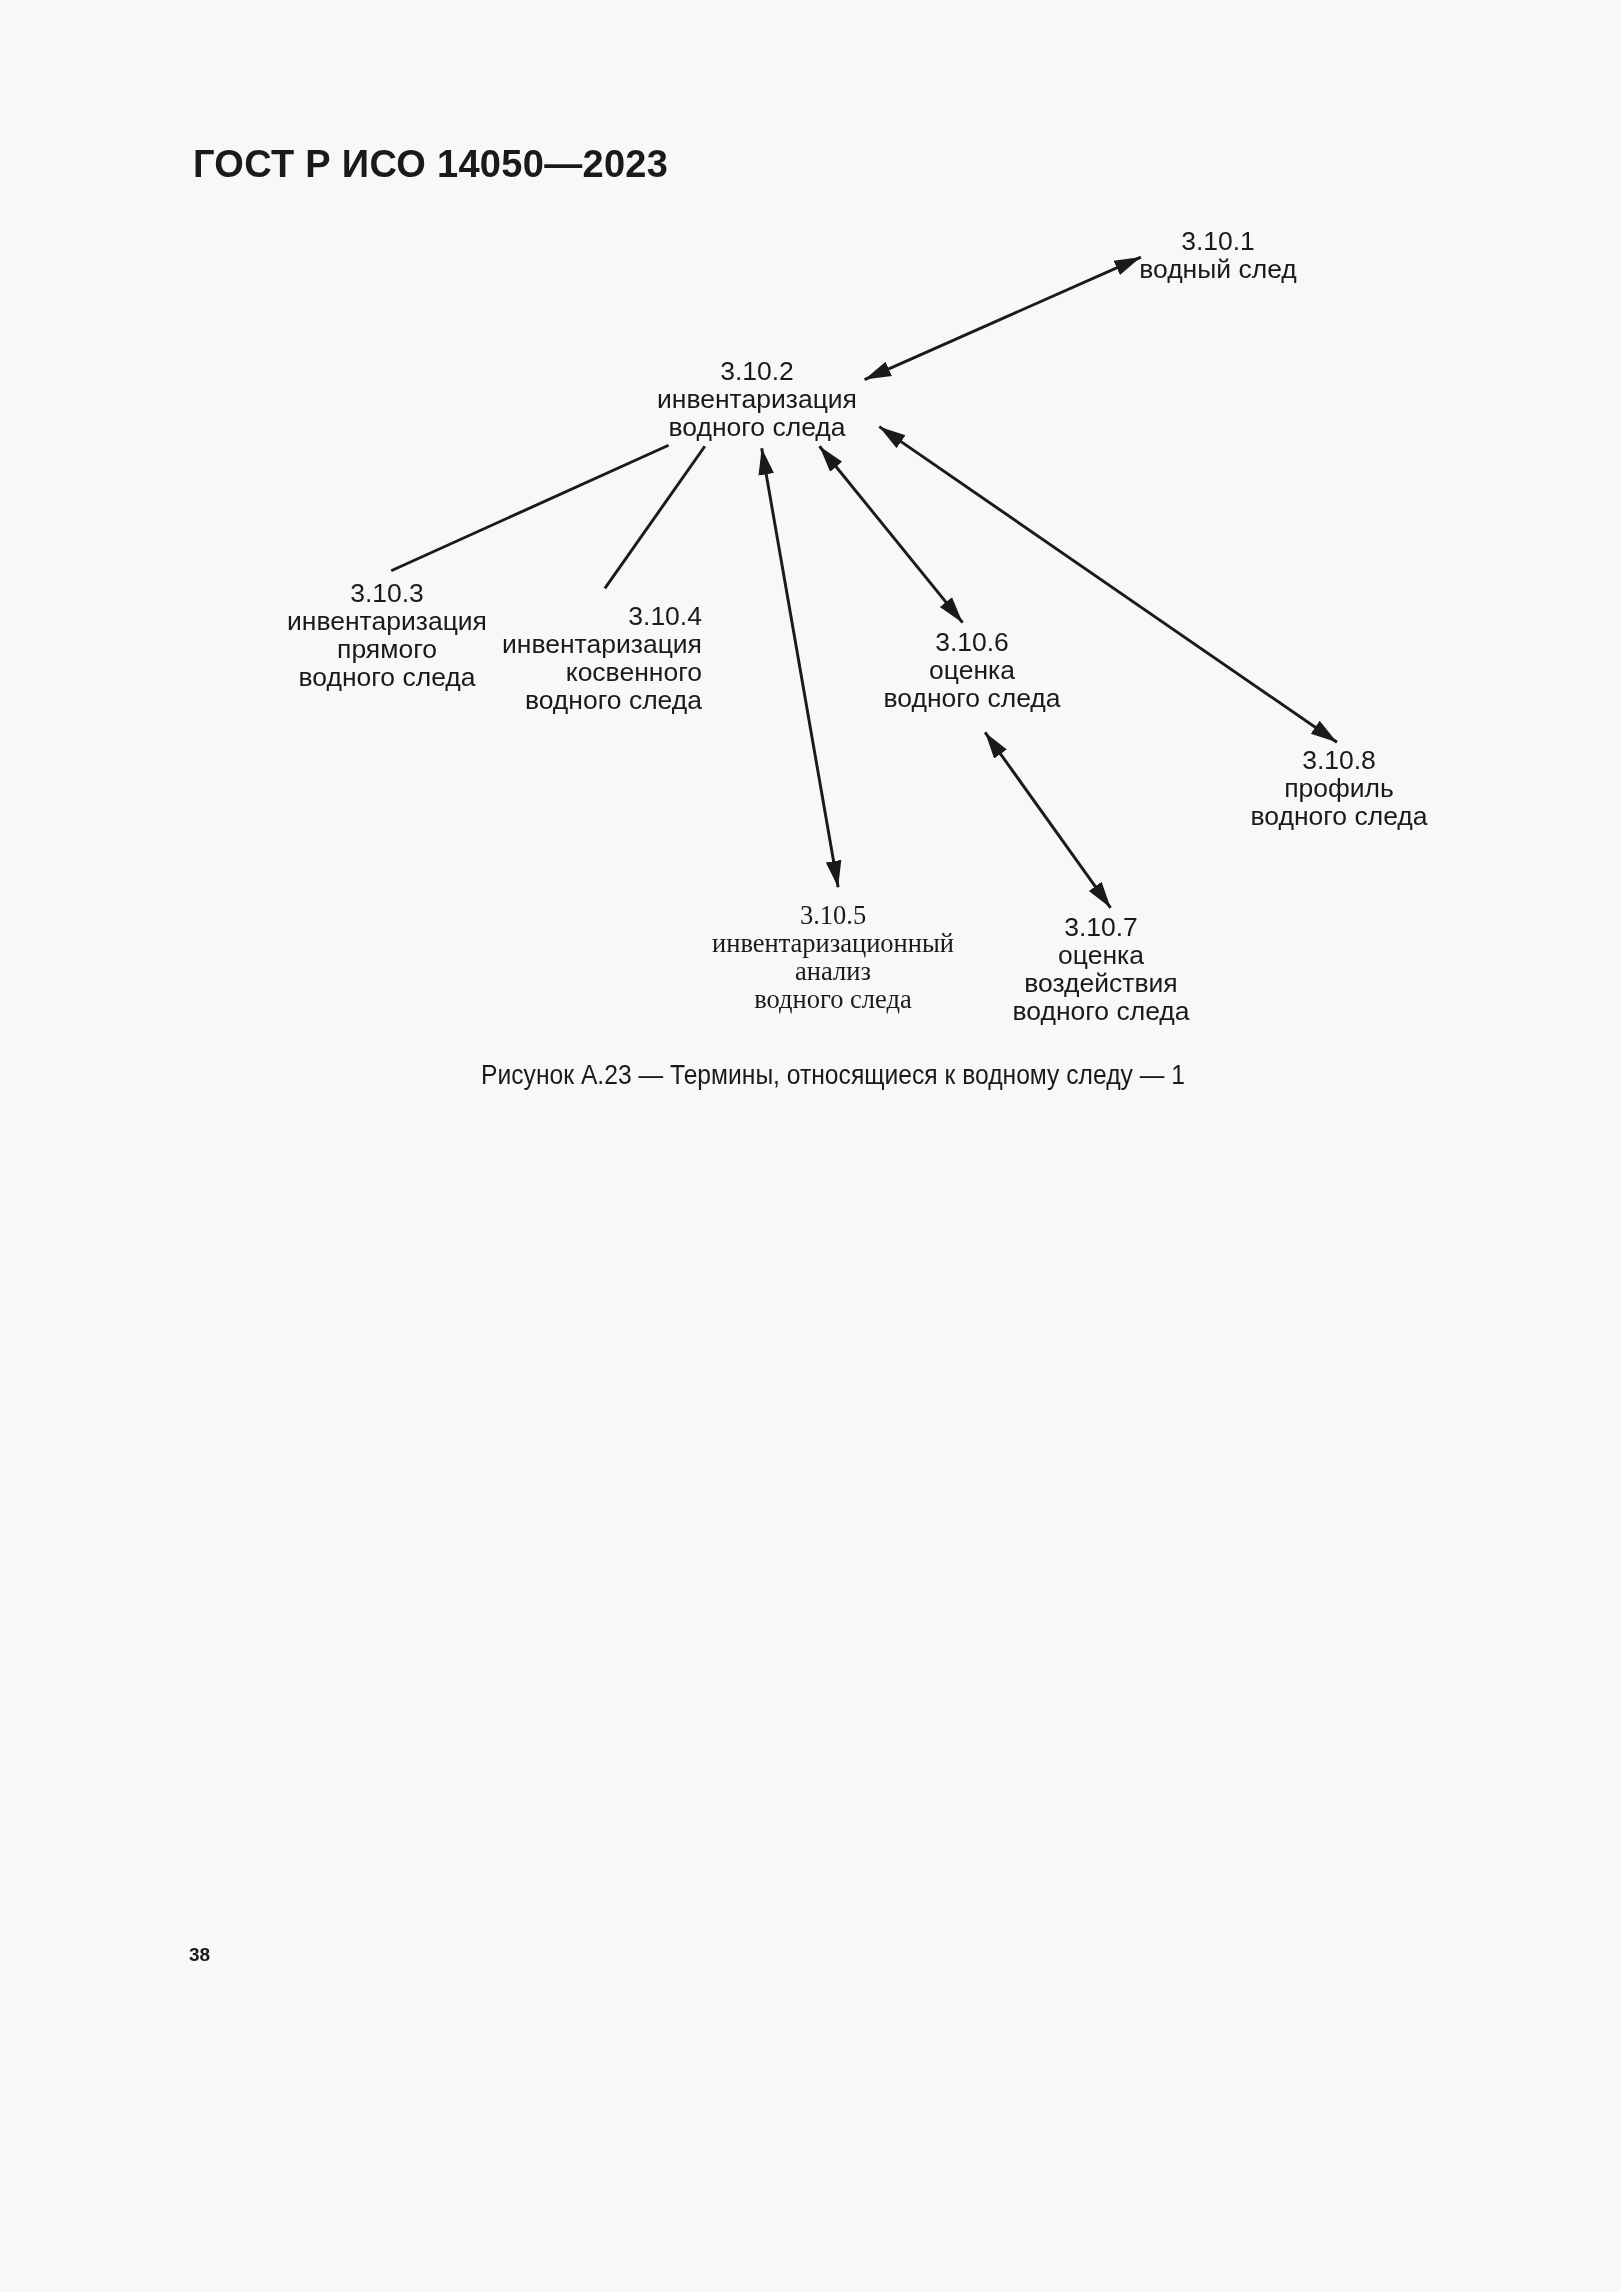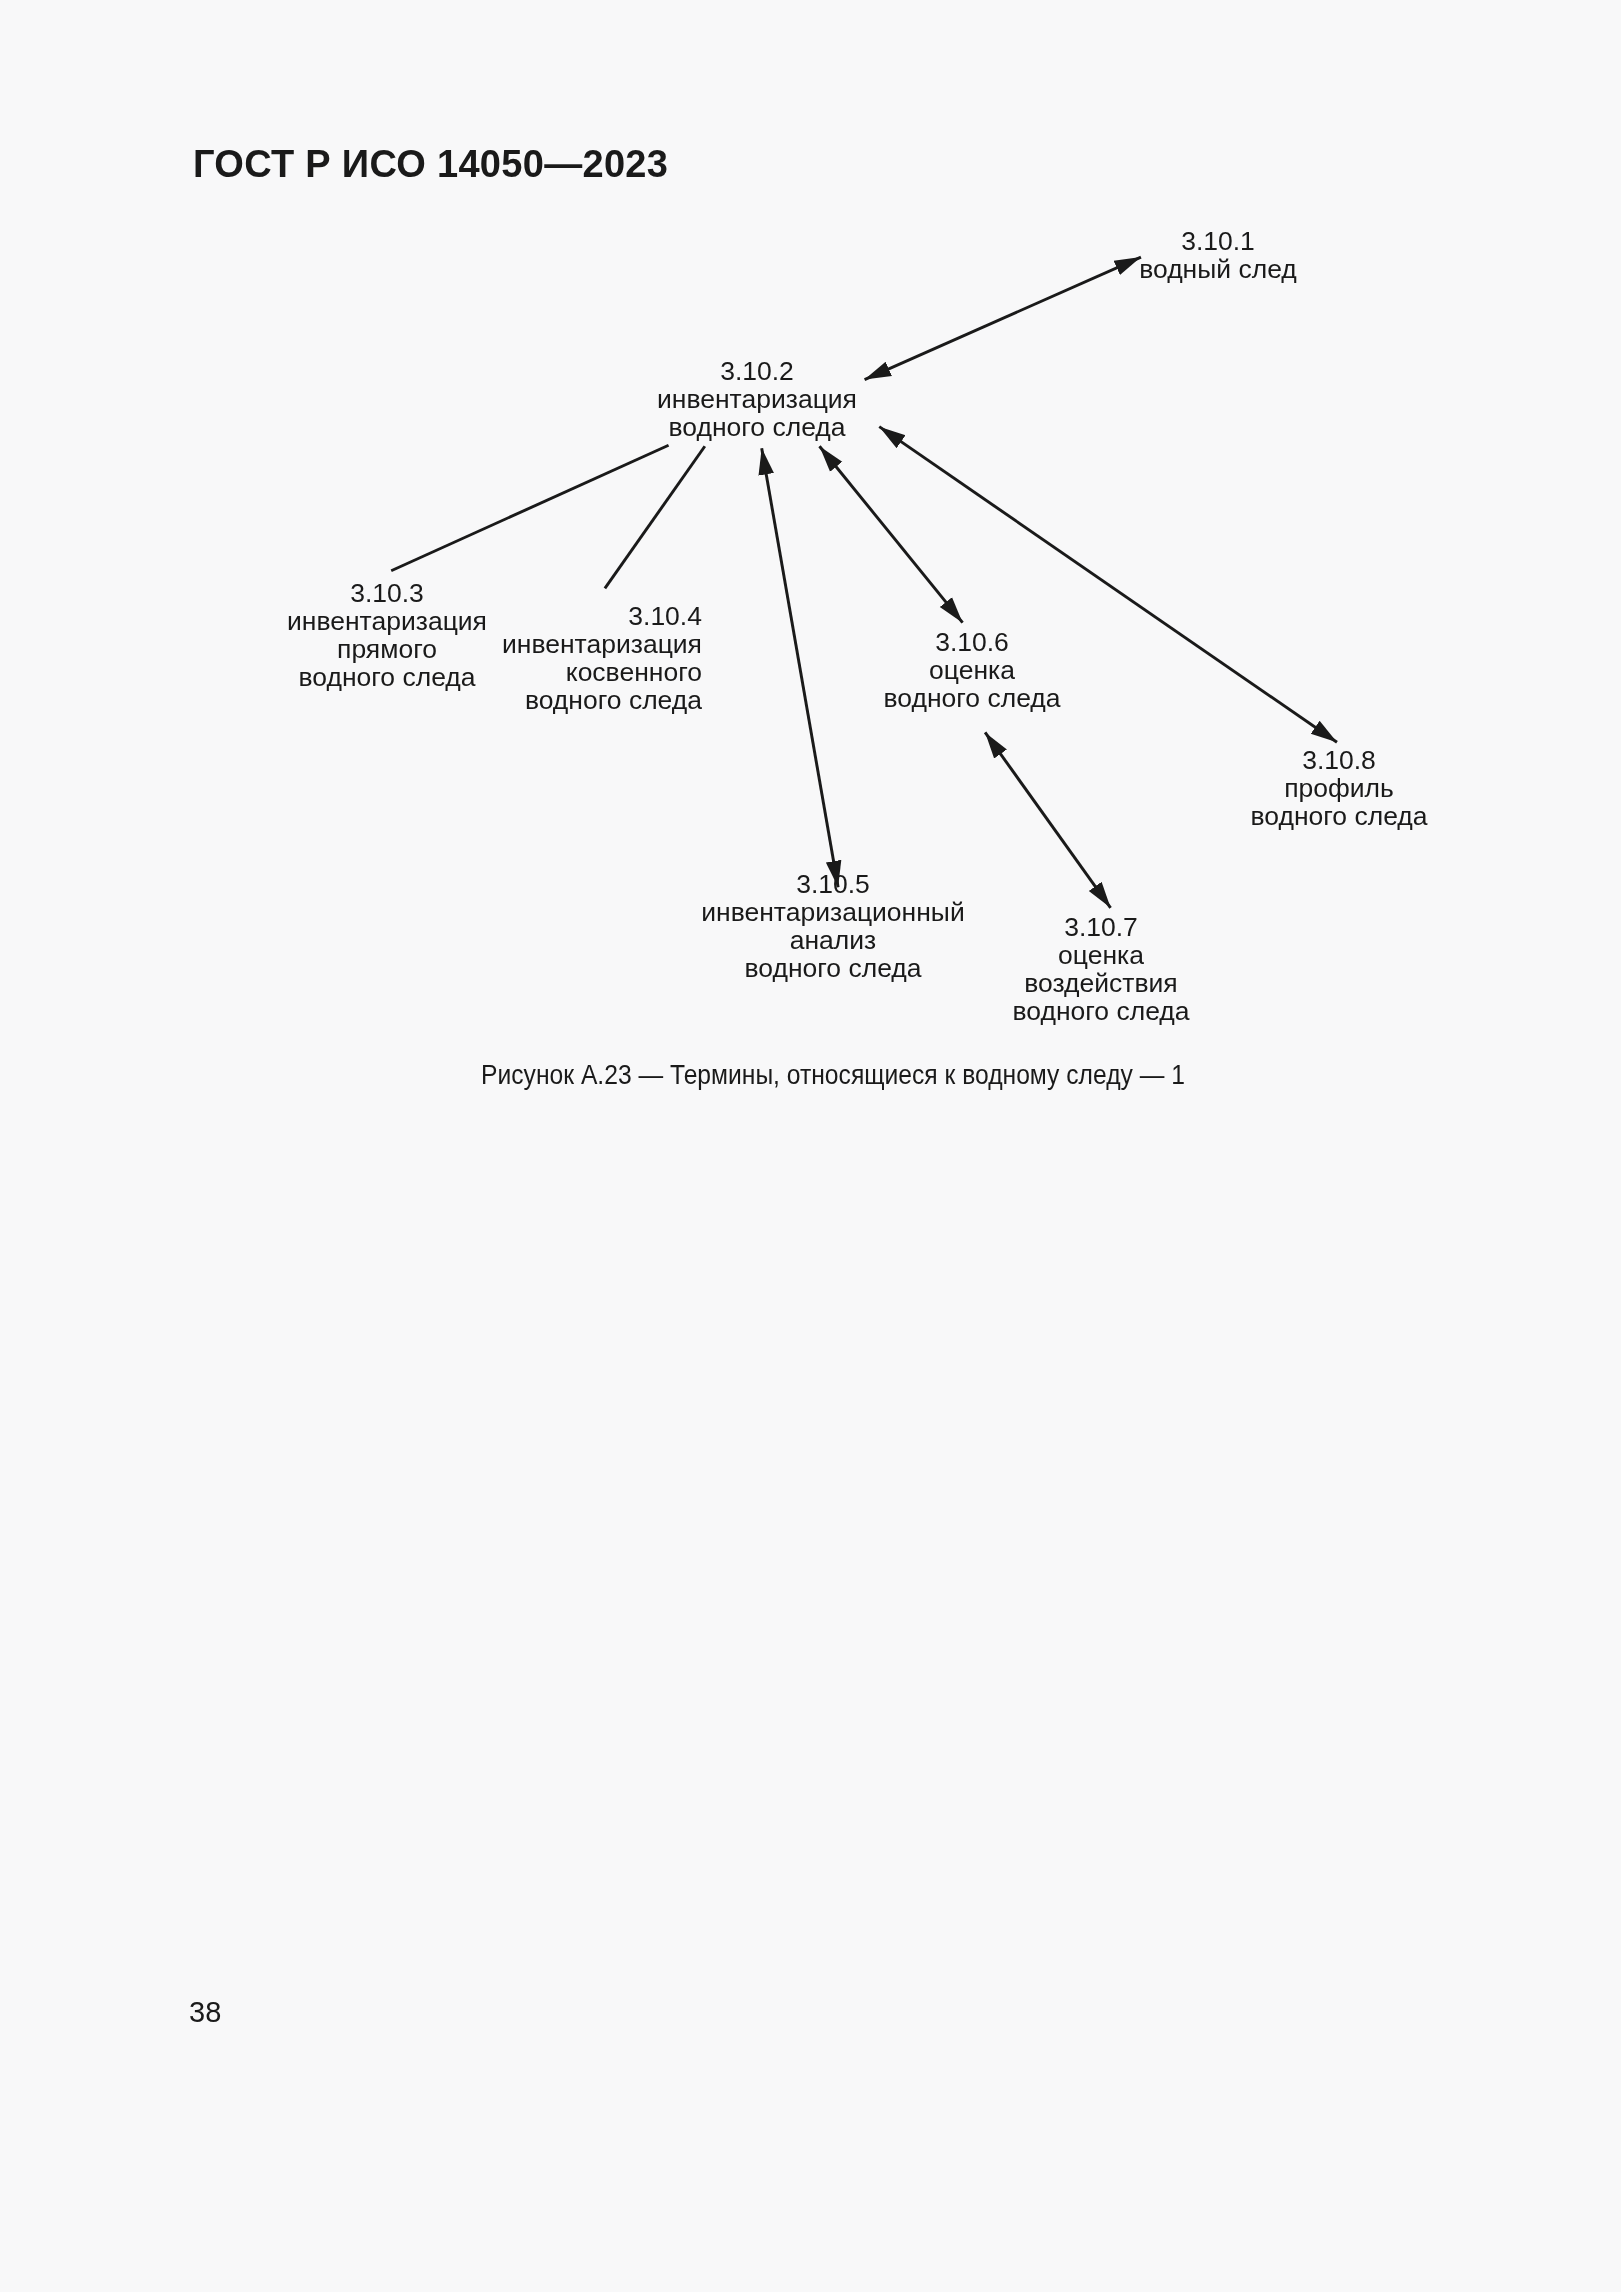--- a/index.html
+++ b/index.html
@@ -28,22 +28,23 @@
     white-space: pre-line;
   }
   .figure-caption {
     position: absolute; left: 833px; top: 1059px;
     transform: translateX(-50%) scaleX(0.9);
     transform-origin: center top;
     font-size: 27.4px;
     white-space: nowrap;
   }
   .page-number {
-    position: absolute; left: 189px; top: 1996px;
-    font-size: 29px;
+    position: absolute; left: 189px; top: 1944px;
+    font-size: 19px;
+    font-weight: bold;
   }
 </style>
 </head>
 <body>
 
 <div class="page">
 
   <div class="doc-header">ГОСТ Р ИСО 14050—2023</div>
 
   <div class="diagram">
@@ -71,21 +72,21 @@
 инвентаризация
 водного следа</div>
         <div class="node" style="left: 378px; top: 579px;">3.10.3
 инвентаризация
 прямого
 водного следа</div>
         <div class="node" style="left: 593px; top: 602px; text-align: right;">3.10.4
 инвентаризация
 косвенного
 водного следа</div>
-        <div class="node" style="left: 824px; top: 870px;">3.10.5
+        <div class="node" style="left: 824px; top: 901px; font-family: Liberation Serif, serif;">3.10.5
 инвентаризационный
 анализ
 водного следа</div>
         <div class="node" style="left: 963px; top: 628px;">3.10.6
 оценка
 водного следа</div>
         <div class="node" style="left: 1092px; top: 913px;">3.10.7
 оценка
 воздействия
 водного следа</div>

